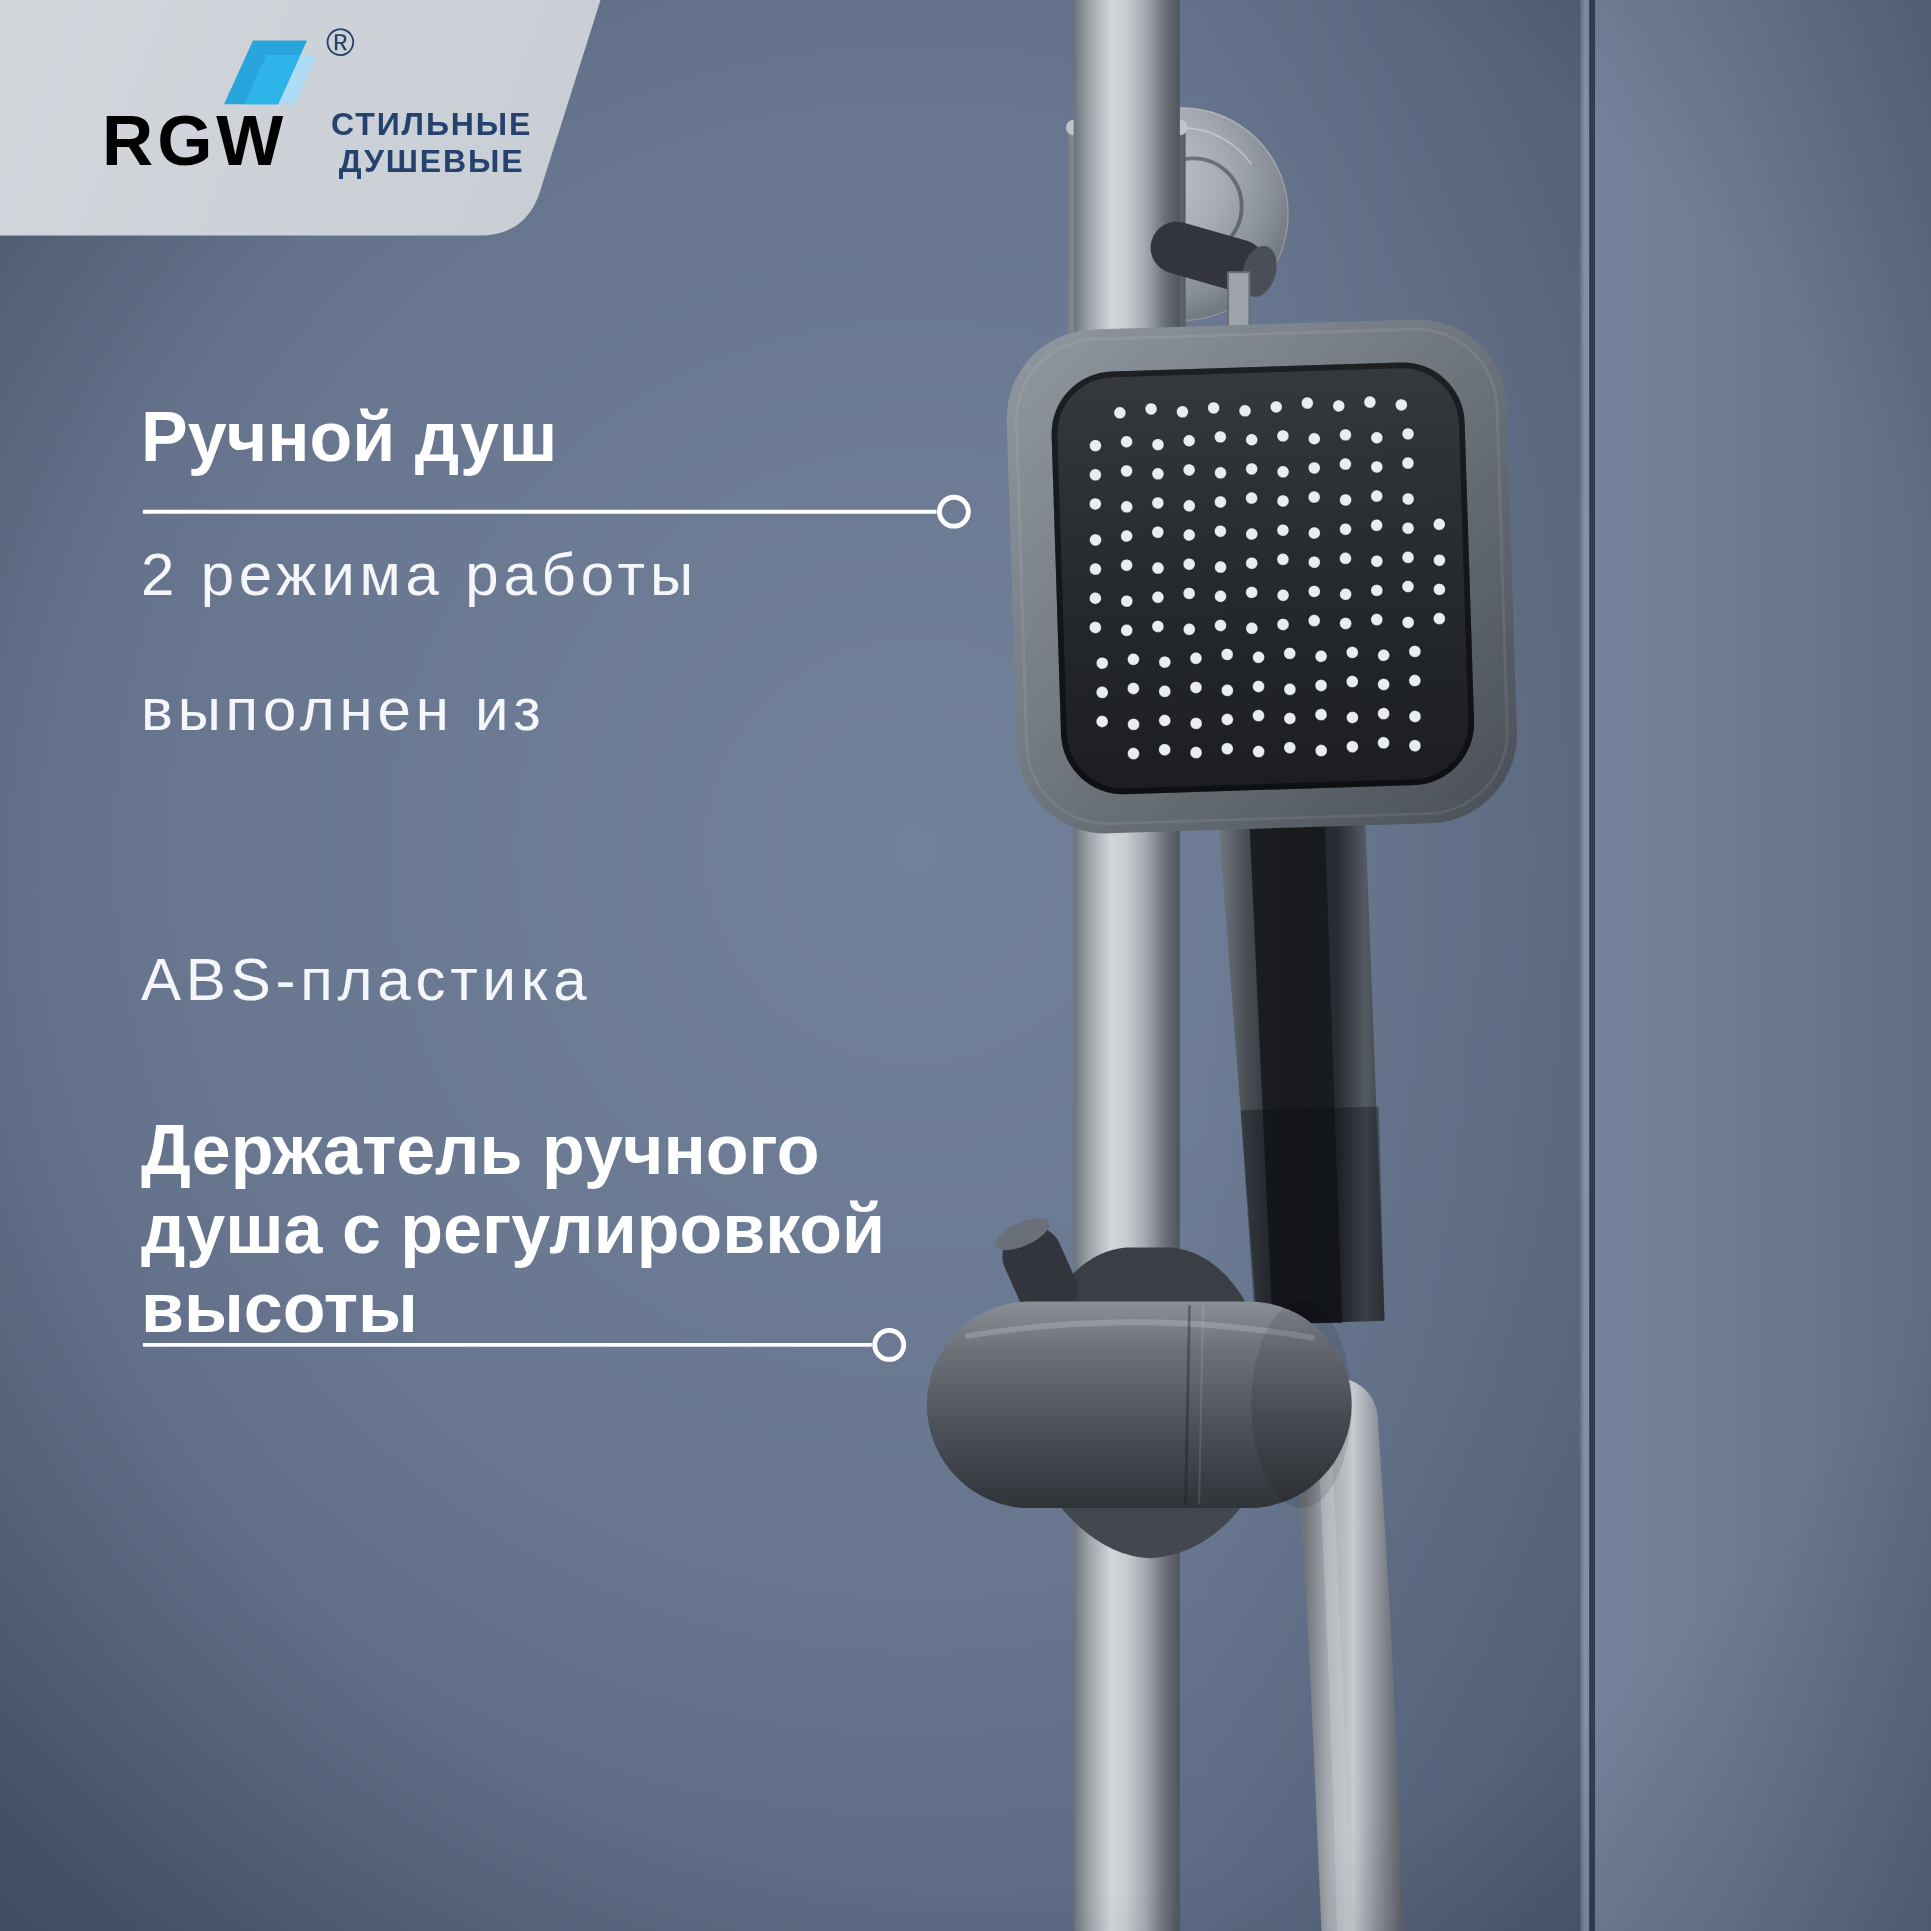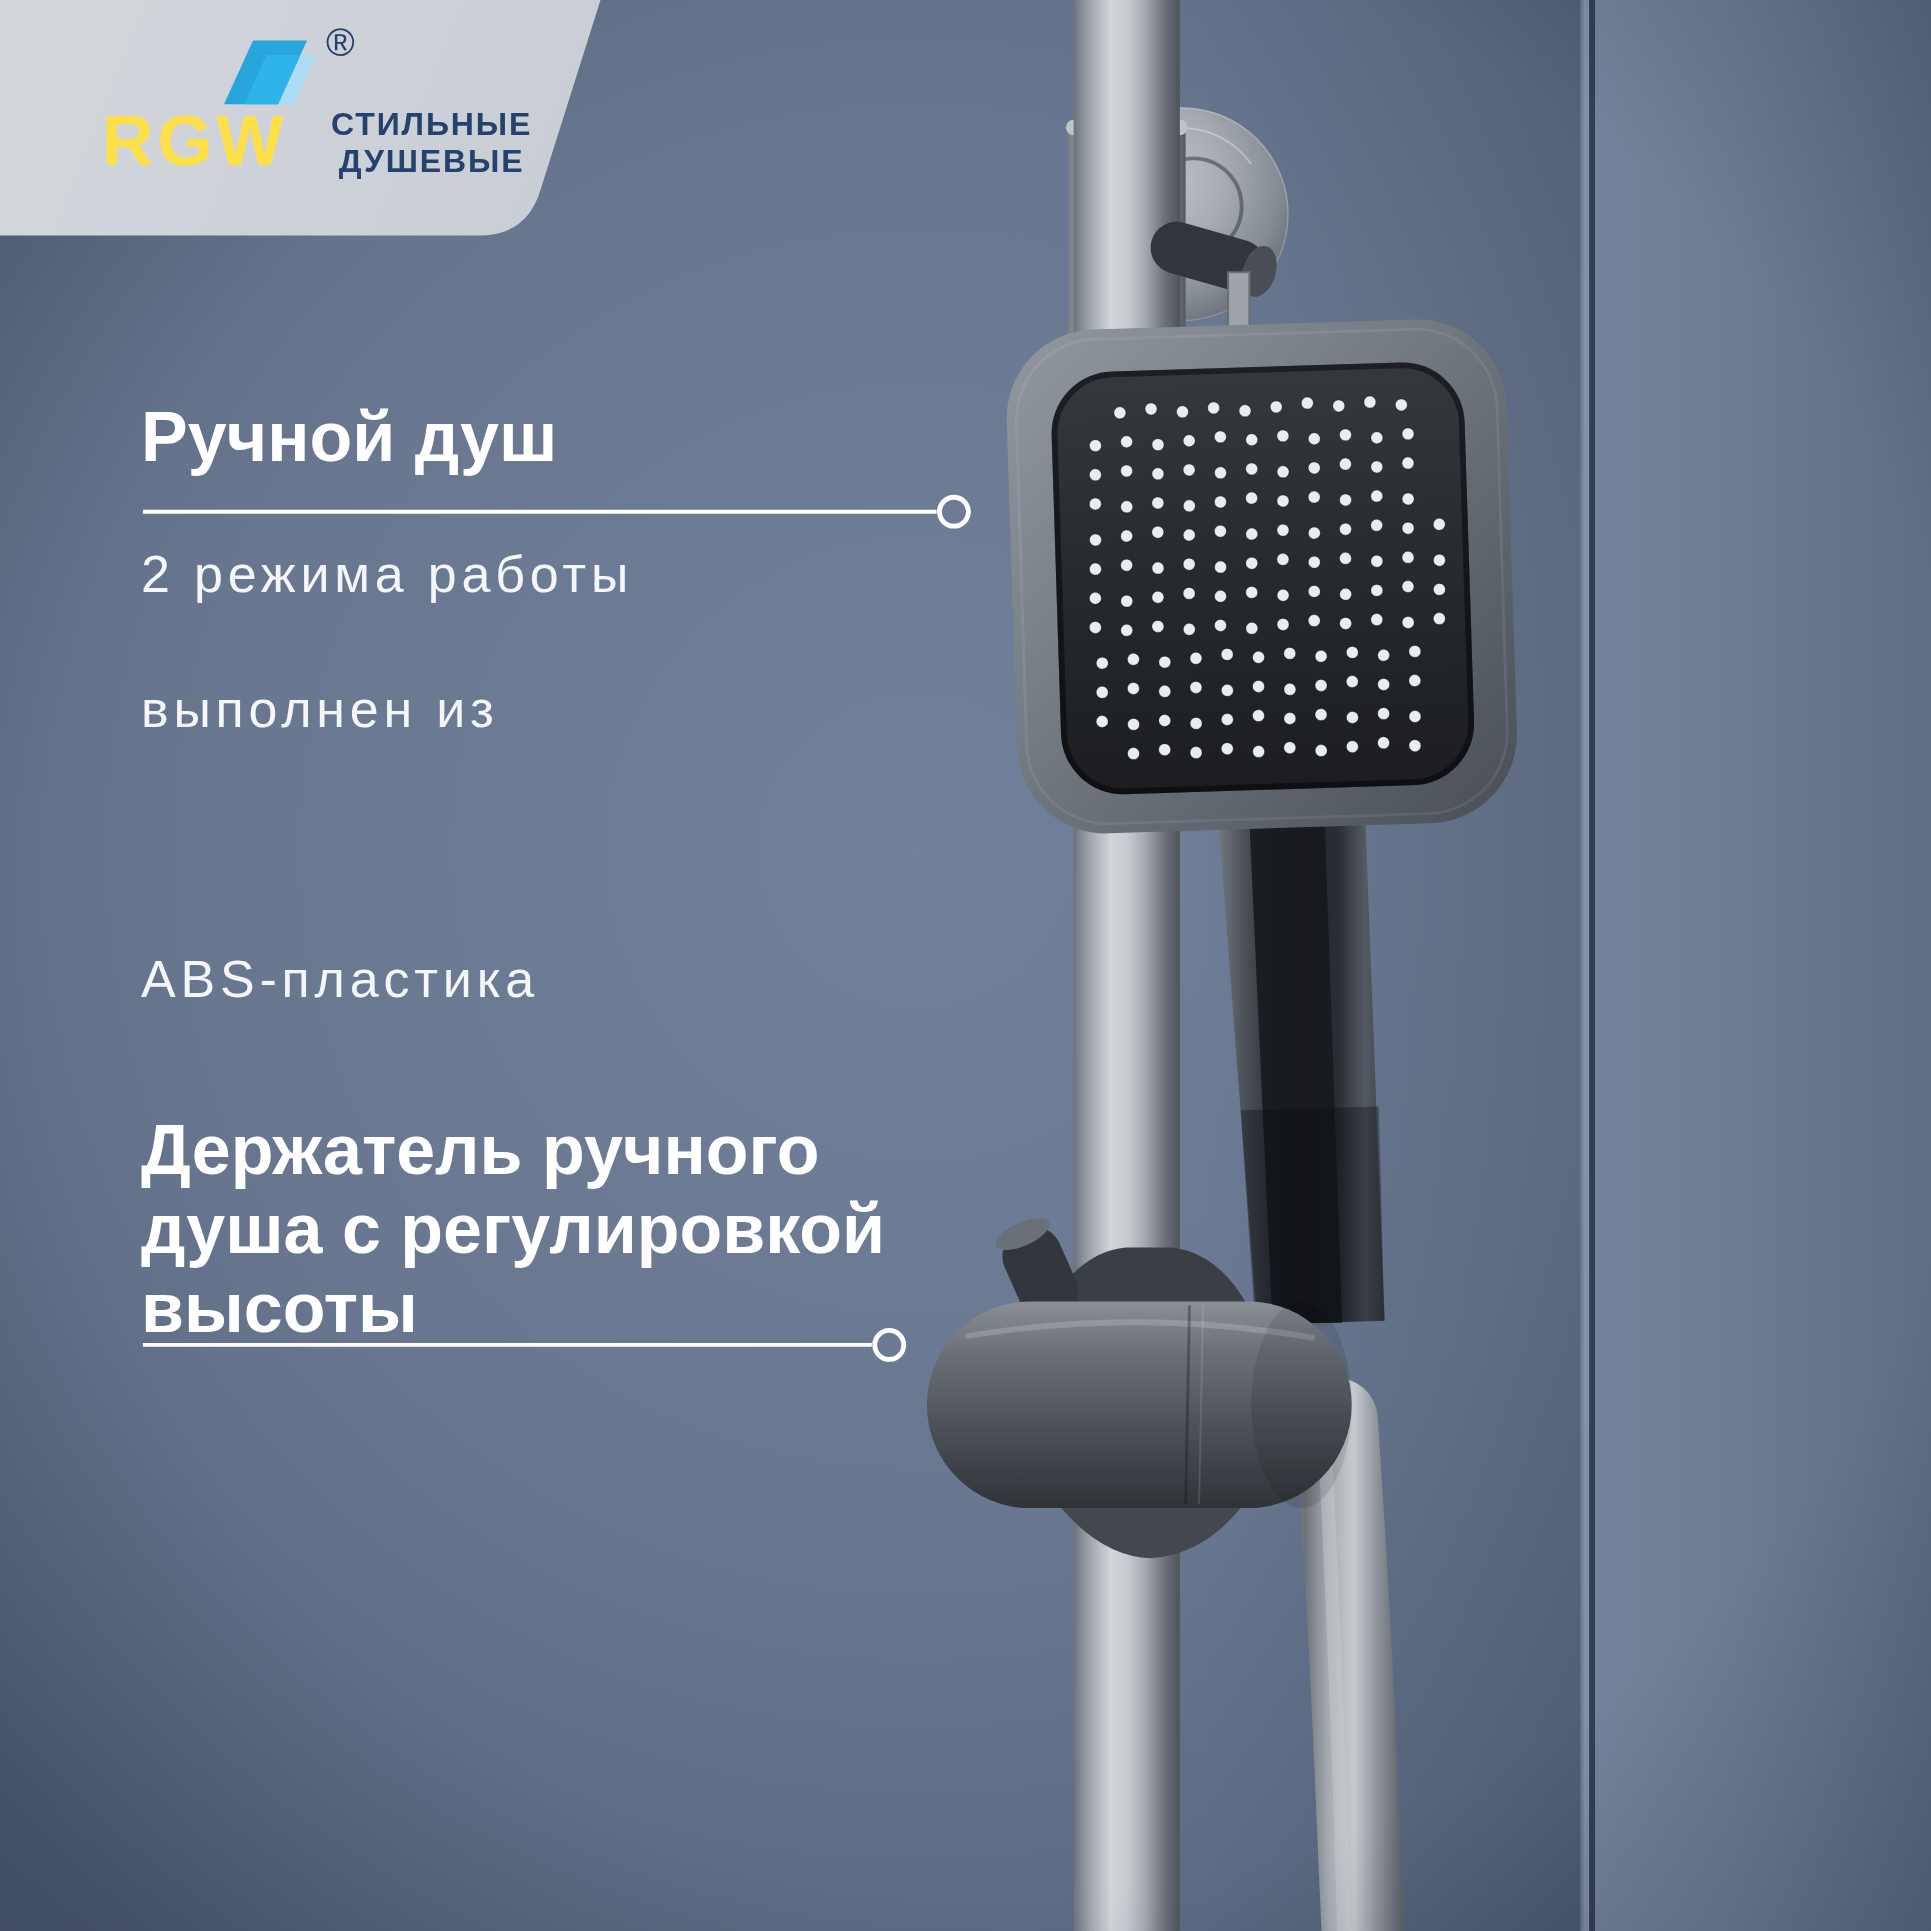--- a/index.html
+++ b/index.html
@@ -1,26 +1,26 @@
 <!DOCTYPE html>
 <html><head>
 <meta charset="utf-8">
 <style>
   html,body{margin:0;padding:0;background:#66748C;}
   .stage{position:relative;width:1931px;height:1931px;overflow:hidden;
          font-family:"Liberation Sans",sans-serif;}
   .stage svg{position:absolute;left:0;top:0;}
   .txt{position:absolute;color:#fff;white-space:nowrap;}
   .brand-word{left:102px;top:105px;font-size:71px;line-height:71px;font-weight:700;
-              color:#fde047;letter-spacing:3.9px;}
+              color:#000000;letter-spacing:3.9px;}
   .brand-reg{left:326px;top:23px;font-size:39px;line-height:39px;color:#24406B;}
   .brand-tag{left:331px;top:106px;font-size:32px;line-height:37px;font-weight:700;
              color:#25416E;letter-spacing:1.9px;text-align:center;}
   .feat-title-1{left:141px;top:400px;font-size:70px;line-height:75px;font-weight:700;}
-  .feat-body{left:141px;top:507px;font-size:52px;line-height:135px;font-weight:400;
+  .feat-body{left:141px;top:507px;font-size:60px;line-height:135px;font-weight:400;
              color:#F4F6F9;letter-spacing:4.8px;}
   .feat-title-2{left:141px;top:1078px;font-size:70px;line-height:79px;font-weight:700;margin-top:33px;}
 </style>
 </head>
 <body>
 
 <div class="stage">
 
 <svg width="1931" height="1931" viewBox="0 0 2000 2000">
   <defs>

